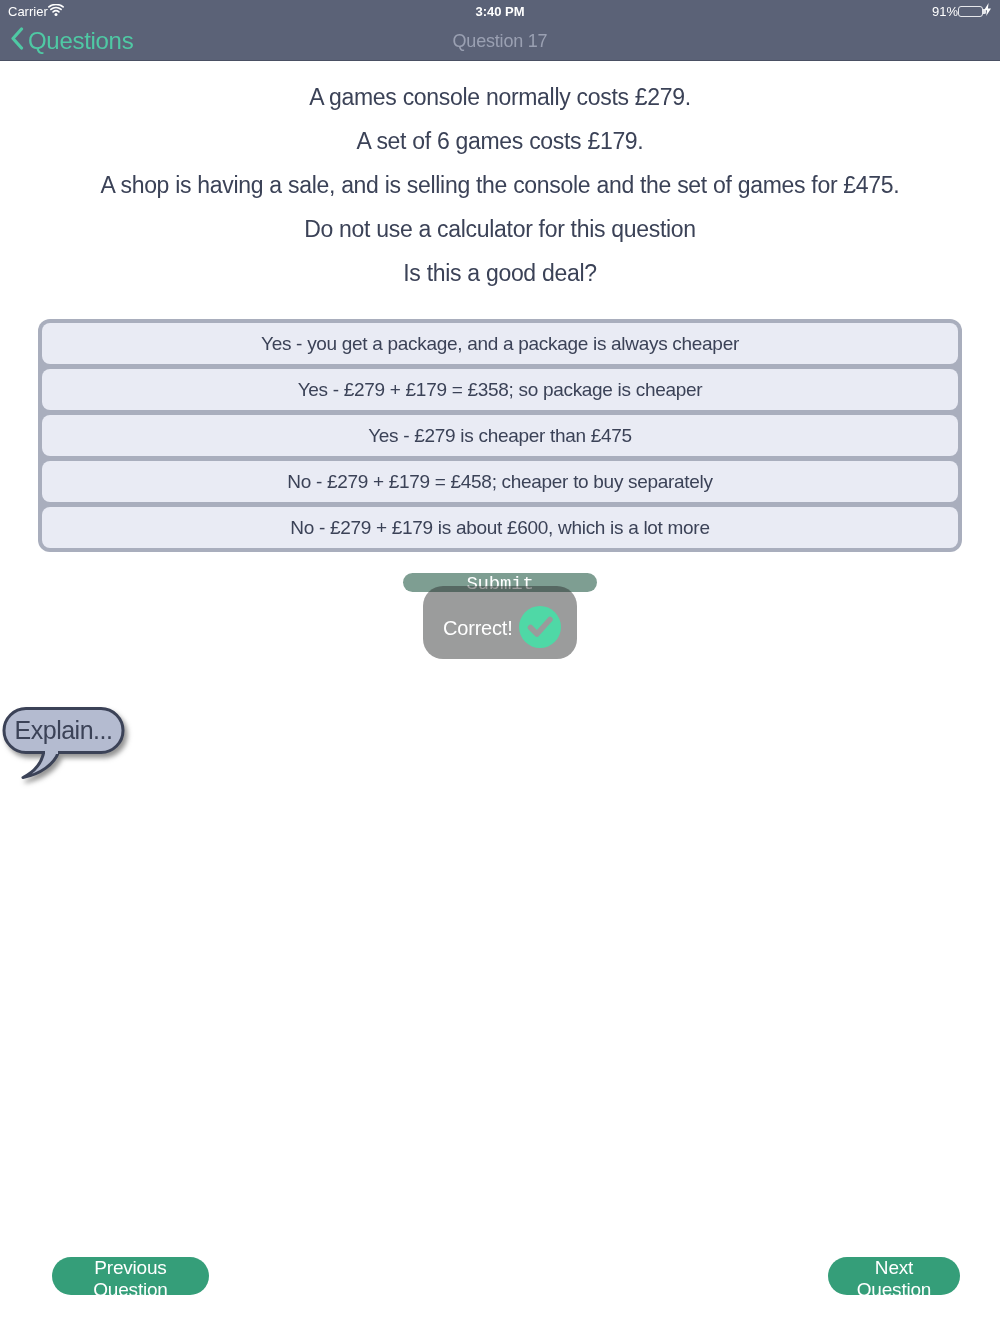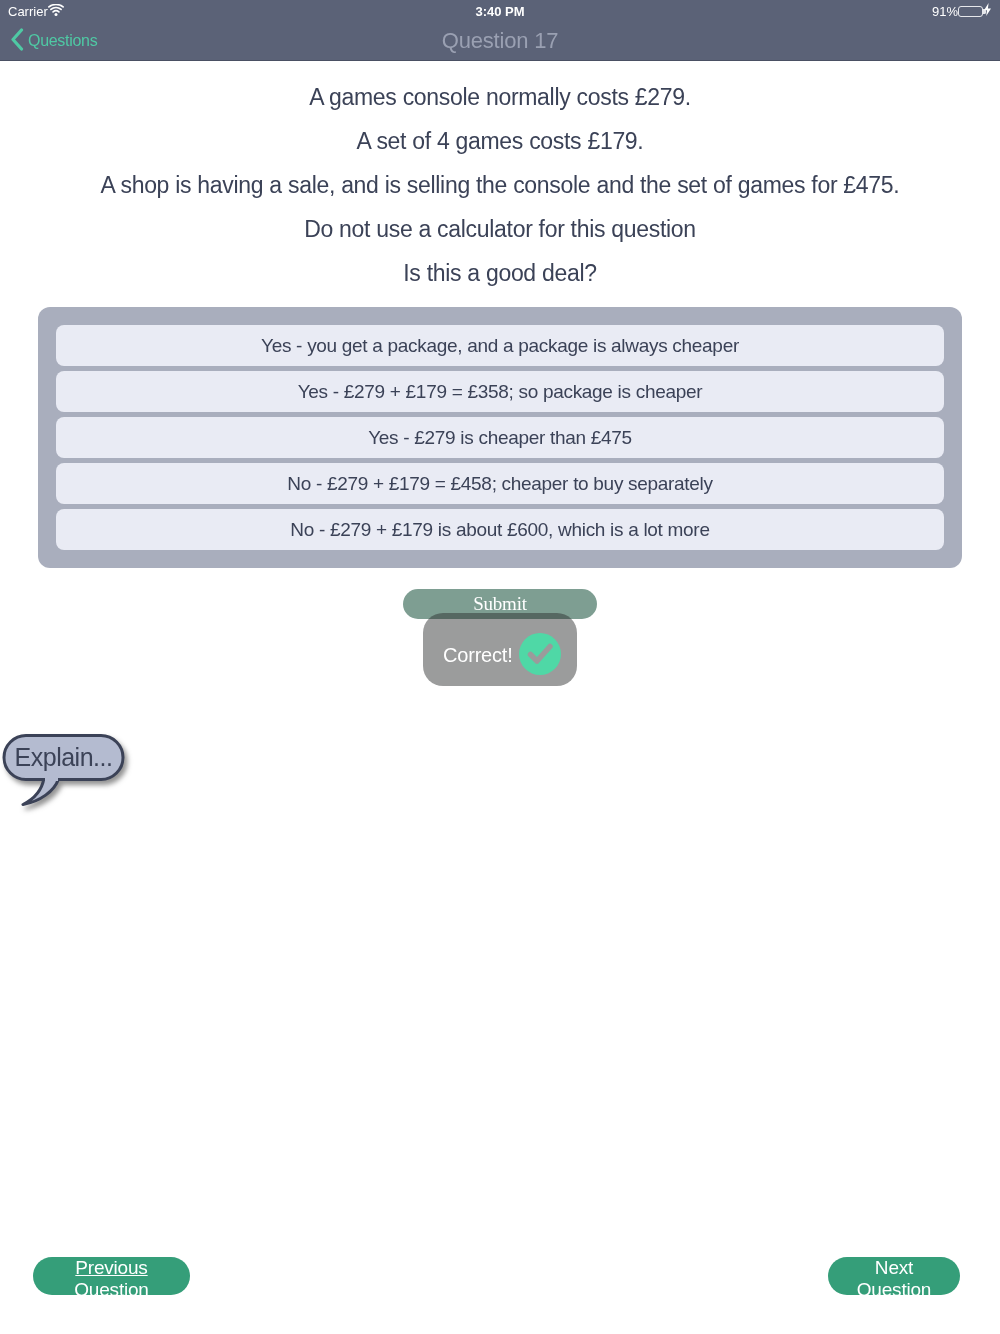--- a/index.html
+++ b/index.html
@@ -15,58 +15,58 @@
   .sb-time { font-weight:bold; }
   .battery { position:relative; width:25px; height:11px; border:1px solid rgba(255,255,255,0.85);
     border-radius:3px; padding:1.5px; }
   .battery-fill { width:100%; height:100%; background:#53d769; border-radius:1.5px; }
   .battery-nub { position:absolute; right:-4px; top:2.5px; width:2.5px; height:5px;
     background:rgba(255,255,255,0.85); border-radius:0 1.5px 1.5px 0; }
 
   .navbar { height:39px; background:#5b6277; border-bottom:1px solid #4a5063;
     display:flex; align-items:center; position:relative; padding:0 10px; }
   .back-btn { display:flex; align-items:center; gap:4px; color:#4fc9a4;
-    font-size:16px; cursor:pointer; z-index:2; letter-spacing:-0.3px; }
+    font-size:24px; cursor:pointer; z-index:2; letter-spacing:-0.3px; }
   .nav-title { position:absolute; left:0; right:0; text-align:center;
-    color:#9aa0b2; font-size:22px; letter-spacing:-0.2px; }
+    color:#9aa0b2; font-size:18px; letter-spacing:-0.2px; }
 
   
   .question { margin-top:14px; text-align:center; color:#3b4257;
     font-size:23px; letter-spacing:-0.3px; }
   .question p { height:44px; line-height:44px; }
 
   
-  .options { width:924px; margin:12px auto 0; background:#a9aebd; border-radius:12px;
-    padding:18px; display:flex; flex-direction:column; gap:5px; }
+  .options { width:924px; margin:24px auto 0; background:#a9aebd; border-radius:12px;
+    padding:4px; display:flex; flex-direction:column; gap:5px; }
   .option { height:41px; background:#e9ebf4; border-radius:8px; display:flex;
     align-items:center; justify-content:center; color:#3b4257; font-size:19px;
     letter-spacing:-0.3px; cursor:pointer; }
 
   
   .submit-row { display:flex; justify-content:center; margin-top:21px; }
-  .submit-btn { width:194px; height:30px; border:none; border-radius:17.5px;
+  .submit-btn { width:194px; height:19px; border:none; border-radius:17.5px;
     background:#7e9e92; color:#fff; font-size:19px; letter-spacing:-0.2px;
-    font-family:Liberation Serif, serif; cursor:pointer; }
+    font-family:Liberation Mono, monospace; cursor:pointer; }
   .toast-row { display:flex; justify-content:center; margin-top:-6px;
     position:relative; z-index:2; }
   .toast { width:154px; height:73px; border-radius:20px; background:rgba(42,44,44,0.47);
     display:flex; align-items:center; justify-content:space-between; padding:12px 16px 0 20px; }
   .toast-label { color:#fff; font-size:20px; letter-spacing:-0.2px; }
 
   
   .explain-row { display:flex; margin-top:46px; }
   .explain-bubble { cursor:pointer; filter:drop-shadow(3px 4px 2.5px rgba(40,40,40,0.5)); }
   .explain-bubble text { font-family:"Liberation Sans", sans-serif; letter-spacing:-0.5px; }
 
   
   .footer-btn { position:absolute; bottom:39px; height:38px; border:none;
     border-radius:19px; background:#359e79; color:#fff; font-size:19px;
     letter-spacing:-0.2px; font-family:"Liberation Sans", sans-serif;
     padding:0 24px; cursor:pointer; }
-  .prev { left:33px; width:157px;text-decoration:underline; }
+  .prev { left:52px; width:157px; }
   .next { right:40px; width:132px; }
 </style>
 </head>
 <body>
 
 <div class="page">
 
   <div class="statusbar">
     <div class="sb-left">
       <span>Carrier</span>
@@ -100,21 +100,21 @@
         <svg width="14" height="23" viewBox="0 0 14 23">
           <polyline points="11.5,2 3,11.5 11.5,21" fill="none" stroke="#4fc9a4" stroke-width="3.2" stroke-linecap="round" stroke-linejoin="round"></polyline>
         </svg>
       </span>
       <span>Questions</span>
     </div>
   </div>
 
   <div class="question">
     <p>A games console normally costs £279.</p>
-    <p>A set of 4 games costs £179.</p>
+    <p>A set of 6 games costs £179.</p>
     <p>A shop is having a sale, and is selling the console and the set of games for £475.</p>
     <p>Do not use a calculator for this question</p>
     <p>Is this a good deal?</p>
   </div>
 
   <div class="options">
     <div class="option">Yes - you get a package, and a package is always cheaper</div>
     <div class="option">Yes - £279 + £179 = £358; so package is cheaper</div>
     <div class="option">Yes - £279 is cheaper than £475</div>
     <div class="option">No - £279 + £179 = £458; cheaper to buy separately</div>

